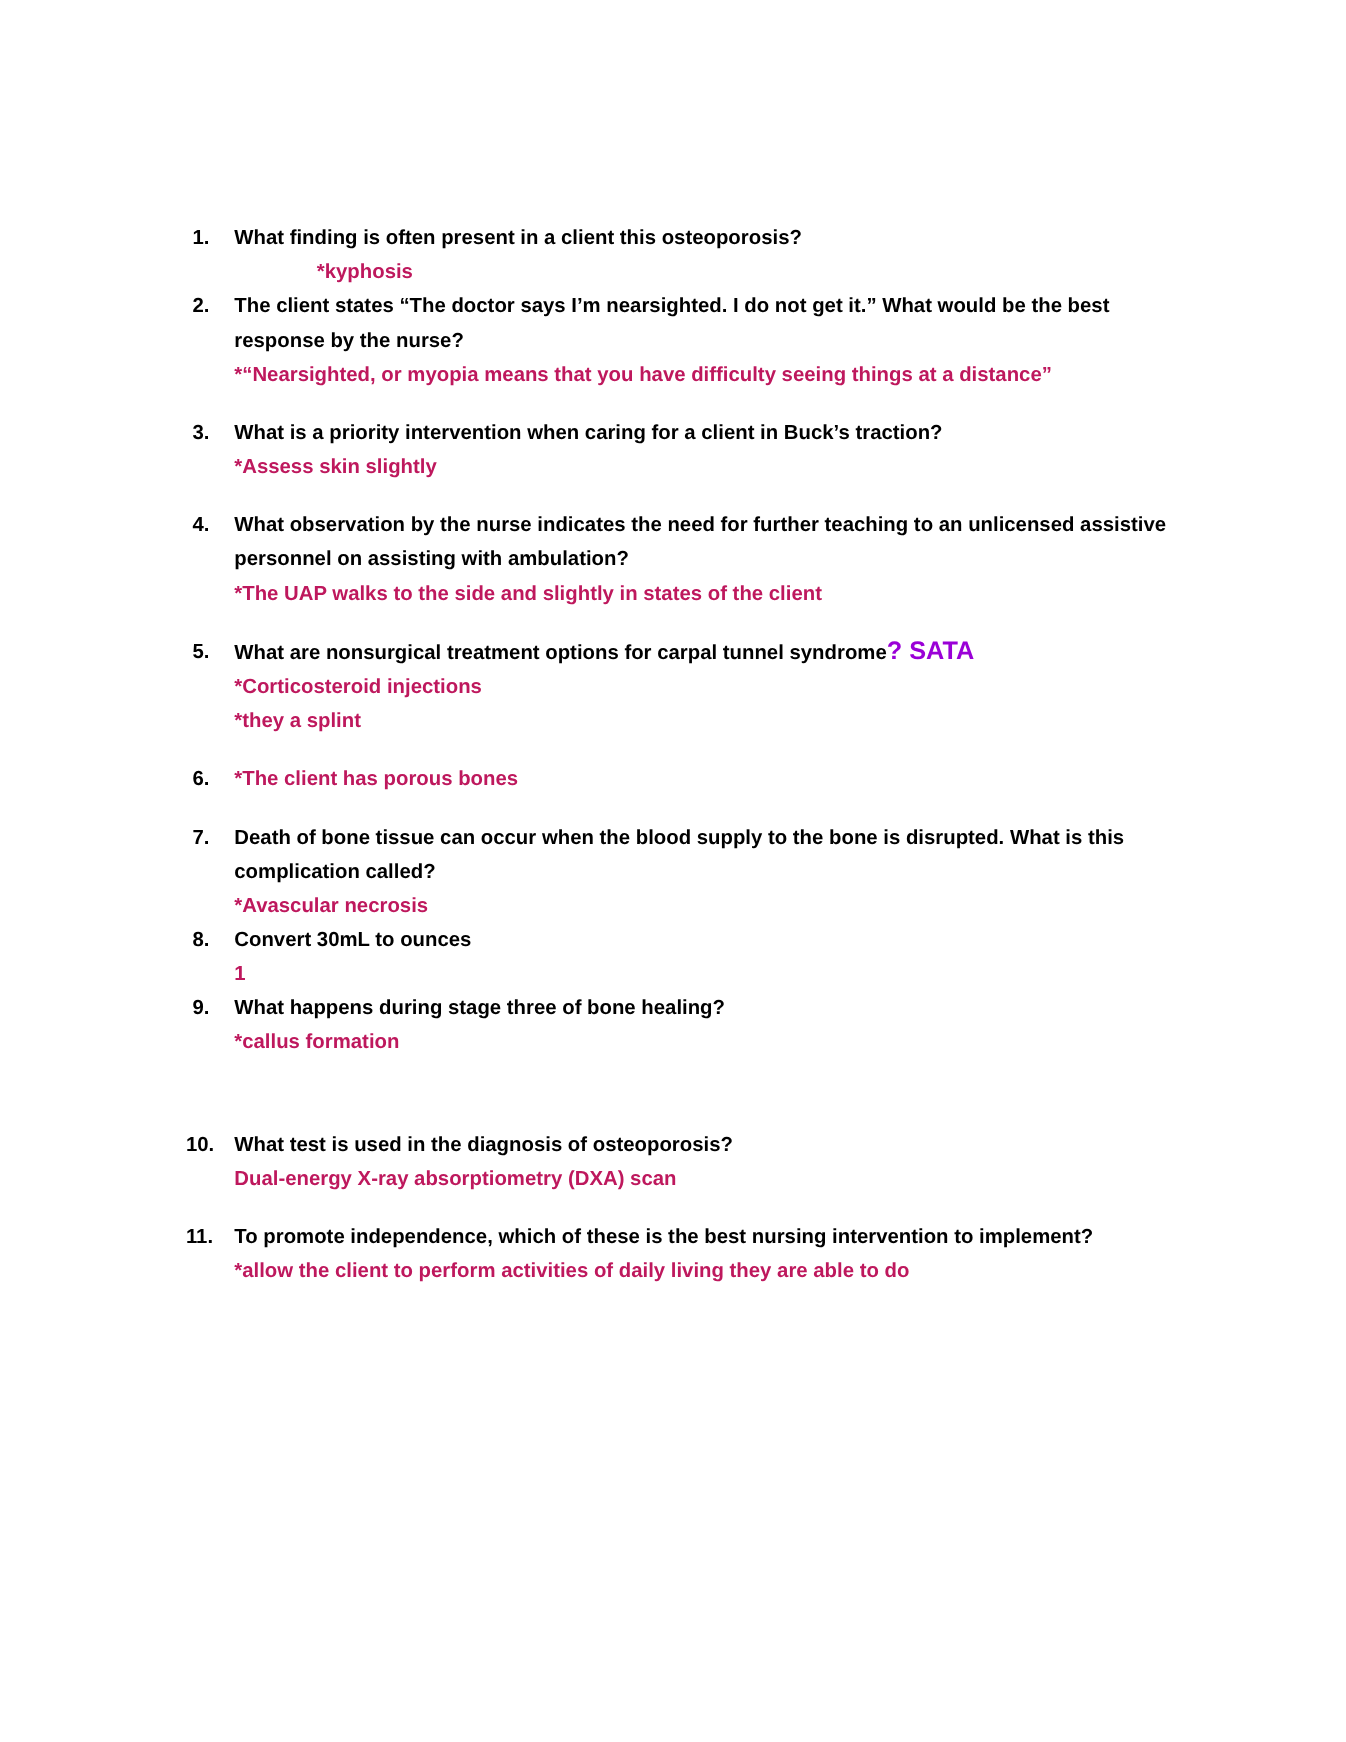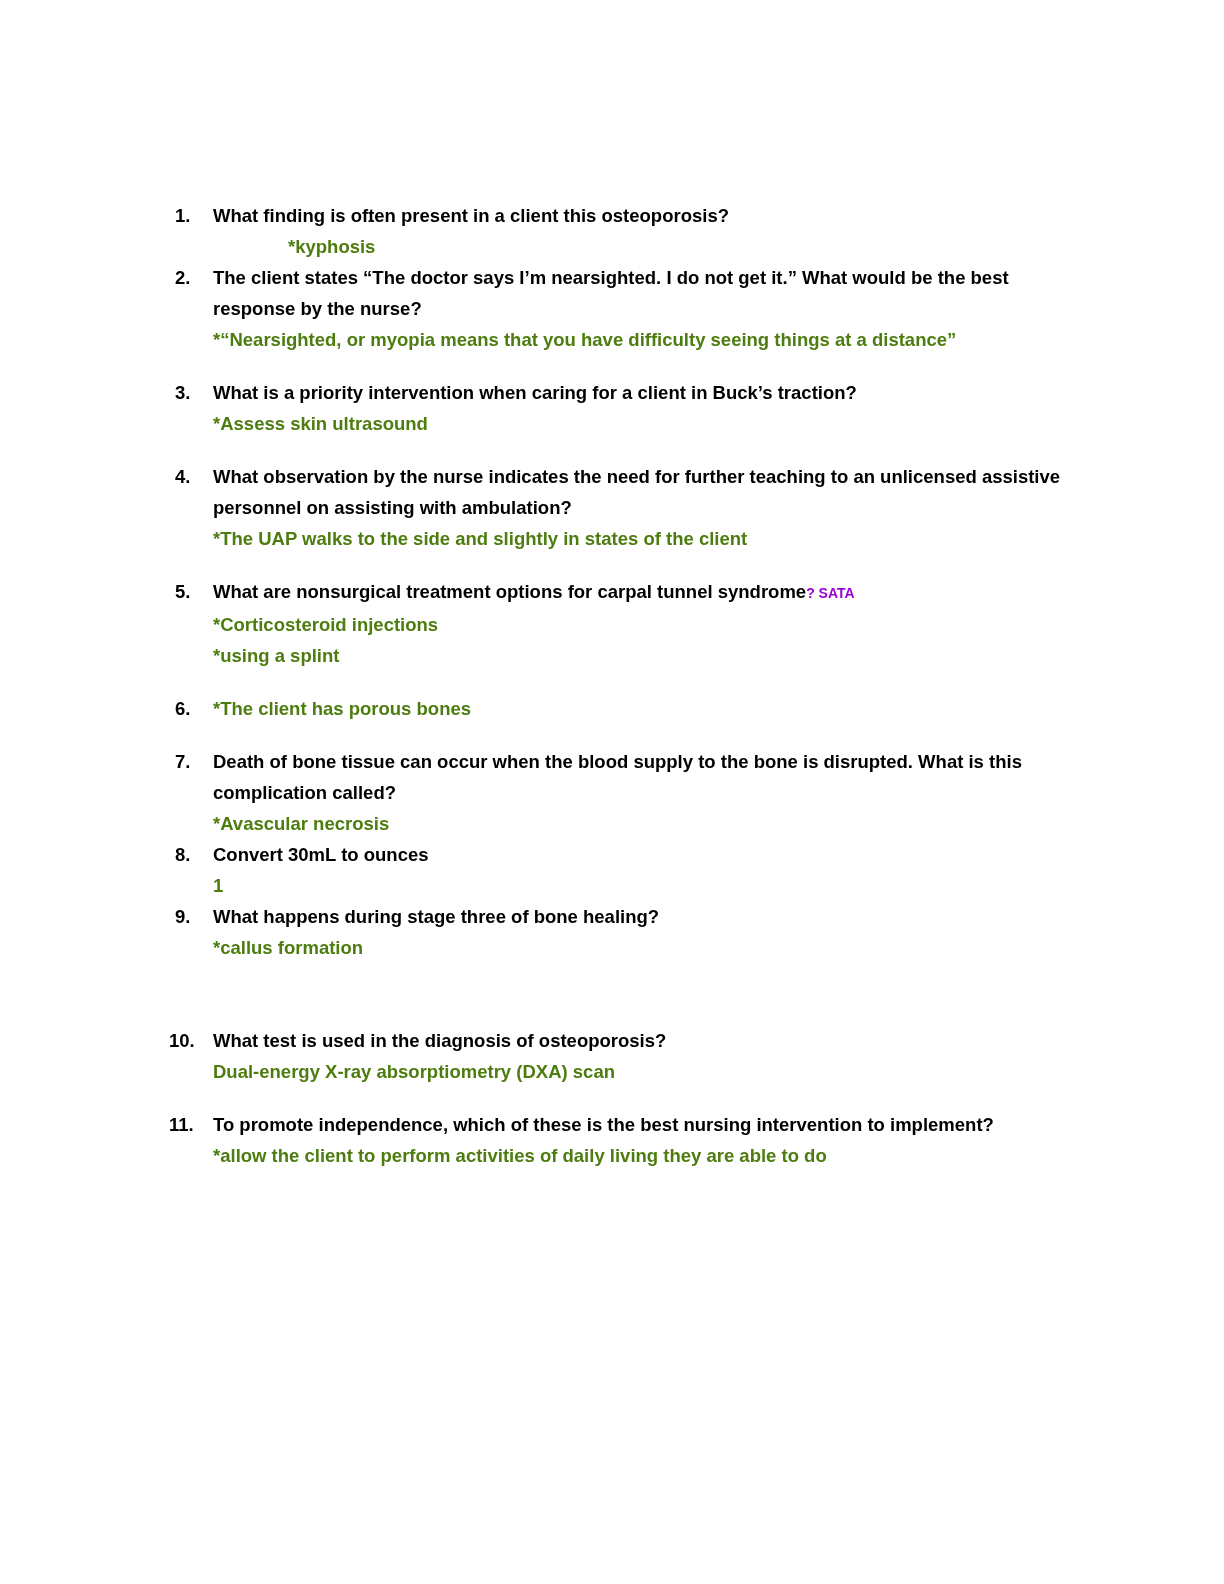--- a/index.html
+++ b/index.html
@@ -64,27 +64,27 @@
   }
   .qtext {
     font-size: 18.5px;
     font-weight: bold;
     color: #000;
     line-height: 31px;
     margin: 0;
   }
   .sata {
     color: #9a00d7;
-    font-size: 14px;
+    font-size: 23px;
     font-weight: bold;
   }
   .ans {
     font-size: 18.5px;
     font-weight: bold;
-    color: #4d7c0f;
+    color: #be185d;
     line-height: 31px;
     margin: 0;
   }
   .ans.indent {
     padding-left: 75px;
   }
   .gap-md { height: 22px; }
   .gap-xl { height: 62px; }
 </style>
 </head>
@@ -103,34 +103,34 @@
         </li>
         <li class="qitem">
           <span class="qnum">2.</span>
           <p class="qtext"><span>The client states “The doctor says I’m nearsighted. I do not get it.” What would be the best response by the nurse?</span></p>
           <p class="ans">*“Nearsighted, or myopia means that you have difficulty seeing things at a distance”</p>
         </li>
         <div class="gap-md"></div>
         <li class="qitem">
           <span class="qnum">3.</span>
           <p class="qtext"><span>What is a priority intervention when caring for a client in Buck’s traction?</span></p>
-          <p class="ans">*Assess skin ultrasound</p>
+          <p class="ans">*Assess skin slightly</p>
         </li>
         <div class="gap-md"></div>
         <li class="qitem">
           <span class="qnum">4.</span>
           <p class="qtext"><span>What observation by the nurse indicates the need for further teaching to an unlicensed assistive personnel on assisting with ambulation?</span></p>
           <p class="ans">*The UAP walks to the side and slightly in states of the client</p>
         </li>
         <div class="gap-md"></div>
         <li class="qitem">
           <span class="qnum">5.</span>
           <p class="qtext"><span>What are nonsurgical treatment options for carpal tunnel syndrome</span><span class="sata">? SATA</span></p>
           <p class="ans">*Corticosteroid injections</p>
-          <p class="ans">*using a splint</p>
+          <p class="ans">*they a splint</p>
         </li>
         <div class="gap-md"></div>
         <li class="qitem">
           <span class="qnum">6.</span>
           <p class="ans">*The client has porous bones</p>
         </li>
         <div class="gap-md"></div>
         <li class="qitem">
           <span class="qnum">7.</span>
           <p class="qtext"><span>Death of bone tissue can occur when the blood supply to the bone is disrupted. What is this complication called?</span></p>

